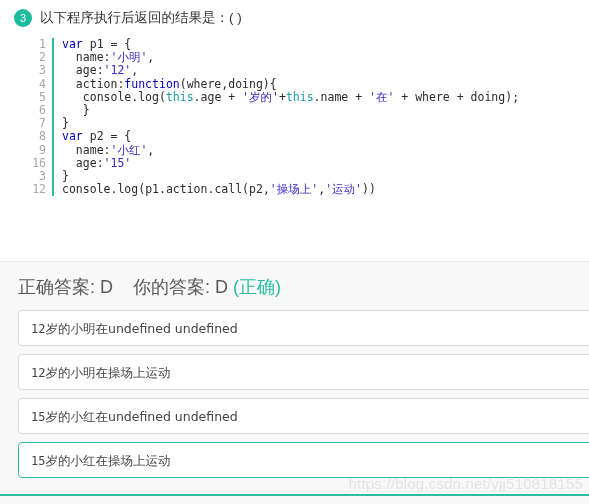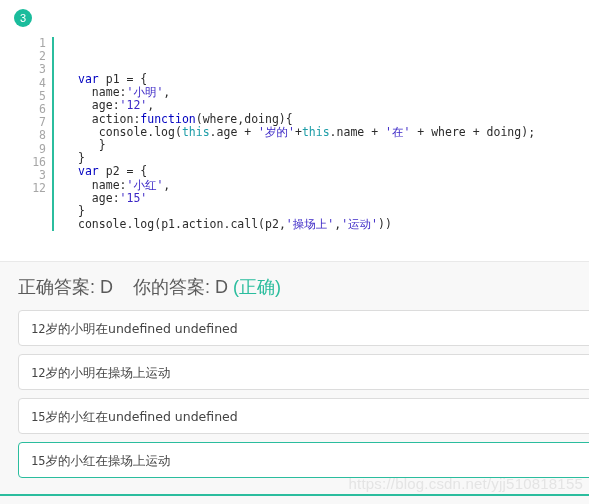--- a/index.html
+++ b/index.html
@@ -59,24 +59,23 @@
   .gutter {
     text-align: right;
     color: #a6a6a6;
     padding-right: 6px;
     border-right: 2px solid #2bbd9e;
     user-select: none;
     min-width: 20px;
   }
   .gutter div { height: 13.2px; }
   .code-body {
-    padding-left: 24px;
+    padding-left: 8px;
     white-space: pre;
     color: #2b2b2b;
-    margin-top: 36px;
   }
   .code-body div { height: 13.2px; }
 
   
   .tk-kw   { color: #0000c0; }
   .tk-str  { color: #3b27c6; }
   .tk-this { color: #1f9ea8; }
   .tk-pl   { color: #2b2b2b; }
 
   
@@ -155,20 +154,21 @@
     background: #2bbd9e;
   }
 </style>
 </head>
 <body>
 
 <div class="question-section">
 
   <div class="question-head">
     <div class="q-badge">3</div>
+    <div class="q-text">以下程序执行后返回的结果是：(  )</div>
   </div>
 
   <div class="code-wrap">
     <div class="gutter">
         <div>1</div>
         <div>2</div>
         <div>3</div>
         <div>4</div>
         <div>5</div>
         <div>6</div>

